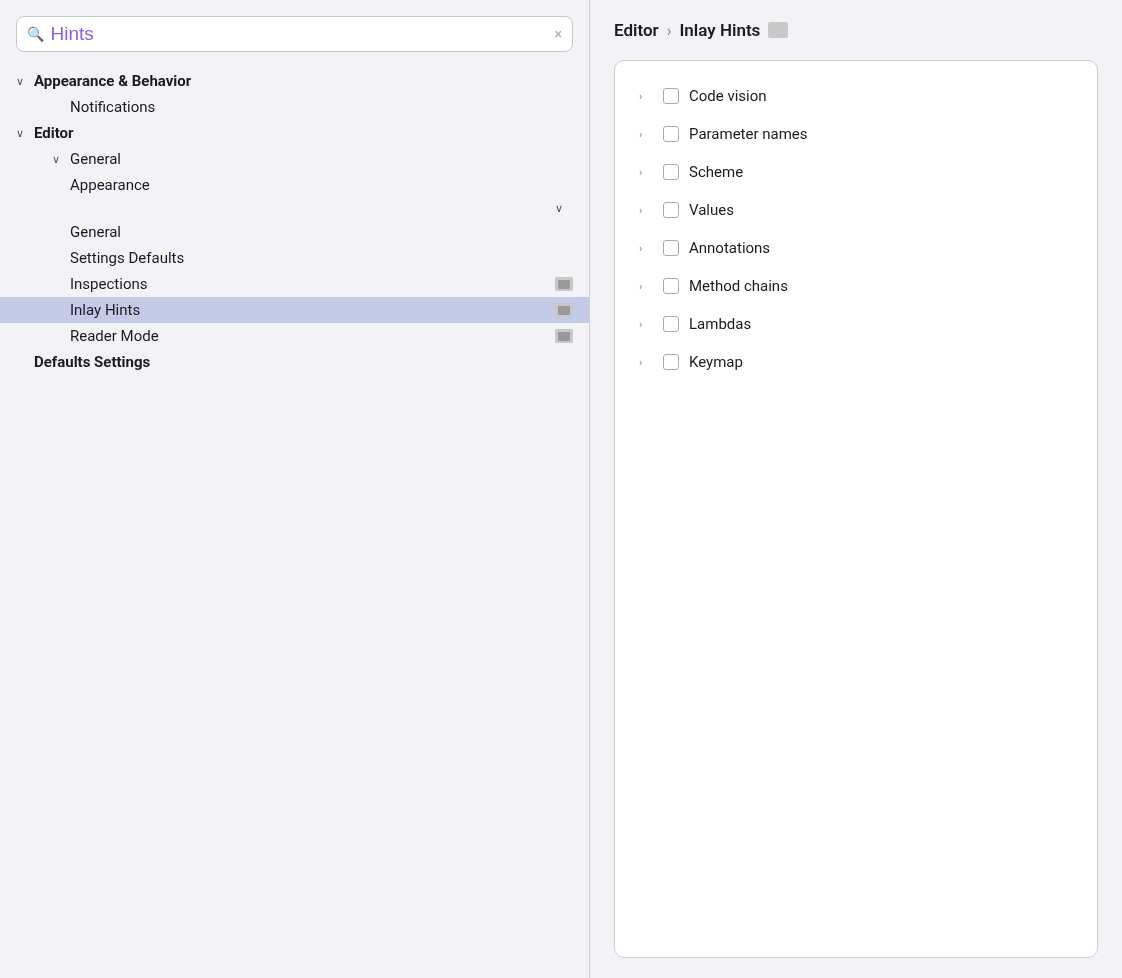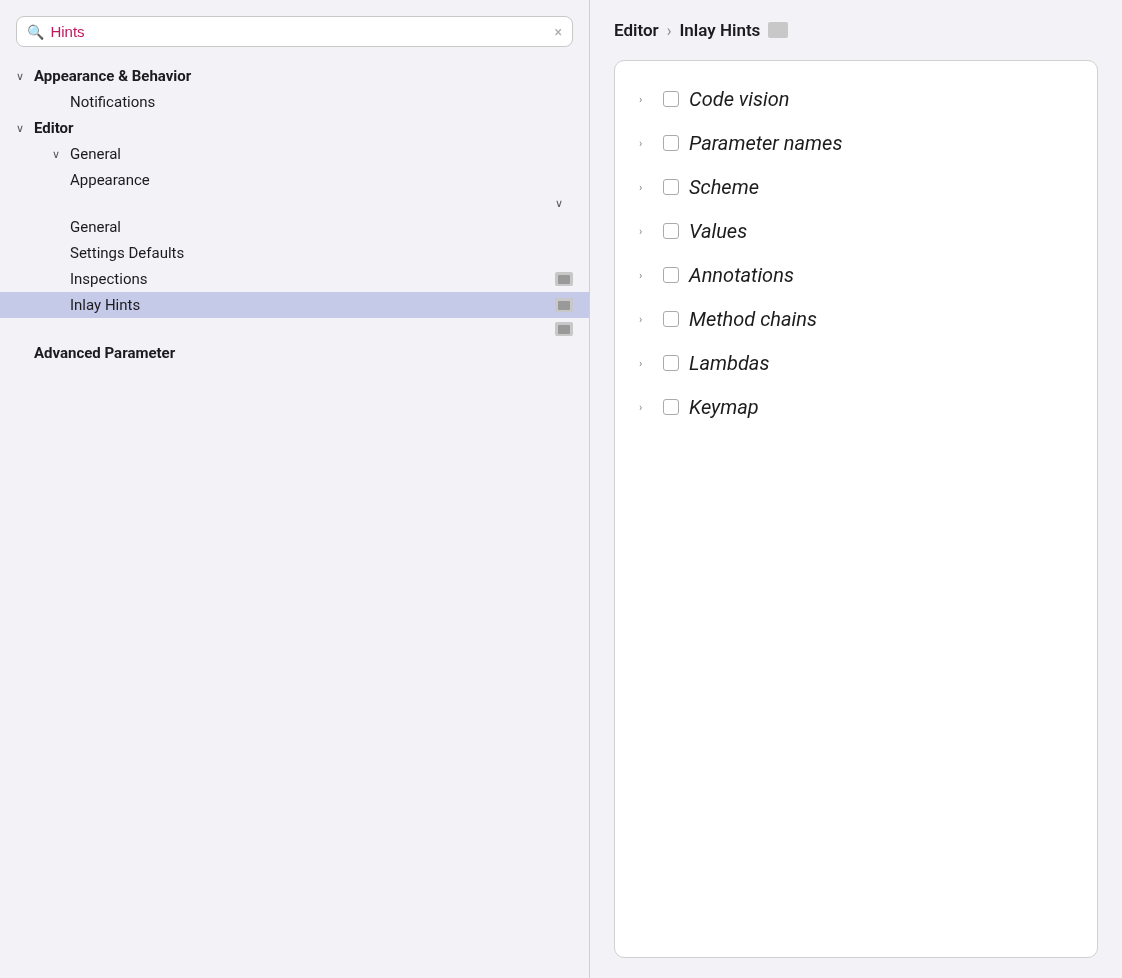--- a/index.html
+++ b/index.html
@@ -37,23 +37,23 @@
     .search-icon {
       color: #888;
       font-size: 14px;
       flex-shrink: 0;
     }
 
     .search-input {
       border: none;
       outline: none;
       flex: 1;
-      font-size: 15px;
+      font-size: 19px;
       background: transparent;
-      color: #be185d;
+      color: #8b5cf6;
     }
 
     .clear-icon {
       color: #aaa;
       font-size: 14px;
       cursor: pointer;
       flex-shrink: 0;
     }
 
     .tree {
@@ -174,22 +174,21 @@
     .hint-checkbox {
       width: 16px;
       height: 16px;
       border: 1.5px solid #aaa;
       border-radius: 3px;
       flex-shrink: 0;
       background: #fff;
     }
 
     .hint-label {
-      font-size: 20px;
-      font-style: italic;
+      font-size: 15px;
     }
   </style>
 </head>
 <body>
 
 <div class="left-panel">
   <div class="search-bar">
     <span class="search-icon">🔍</span>
     <input class="search-input" type="text" value="Hints" style="">
     <span class="clear-icon">×</span>
@@ -245,26 +244,27 @@
     </div>
 
     <div class="tree-item indent-2 selected">
       <span class="chevron"></span>
       <span class="label">Inlay Hints</span>
       <span class="icon-badge"></span>
     </div>
 
     <div class="tree-item indent-2">
       <span class="chevron"></span>
+      <span class="label">Reader Mode</span>
       <span class="icon-badge"></span>
     </div>
 
     <div class="tree-item indent-0">
       <span class="chevron"></span>
-      <span class="label bold">Advanced Parameter</span>
+      <span class="label bold">Defaults Settings</span>
     </div>
   </div>
 </div>
 
 <div class="right-panel">
   <div class="breadcrumb">
     <span>Editor</span>
     <span class="sep">›</span>
     <span>Inlay Hints</span>
     <span class="icon-badge"></span>

